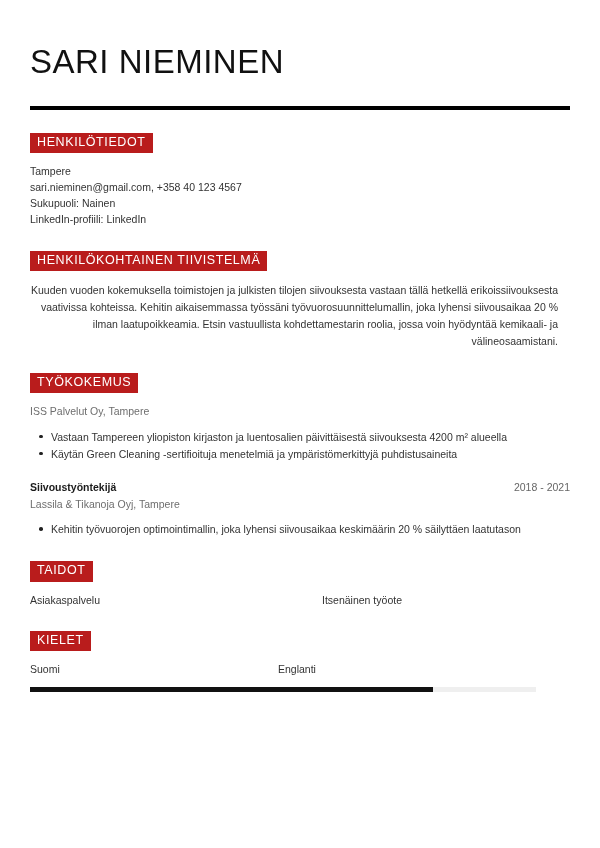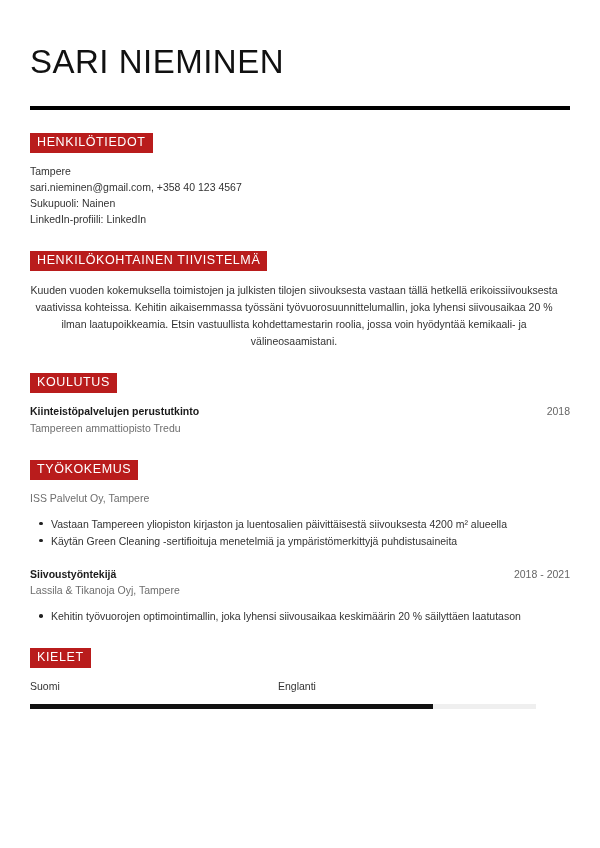--- a/index.html
+++ b/index.html
@@ -71,21 +71,21 @@
     color: #333333;
     line-height: 1.52;
   }
 
   
   .summary {
     font-size: 10.5px;
     color: #333333;
     line-height: 1.62;
     width: 528px;
-    text-align: center;
+    text-align: right;
   }
 
   
   .entry { margin-top: 2px; }
   .entry + .entry { margin-top: 17px; }
   .entry-head {
     display: flex;
     justify-content: space-between;
     align-items: baseline;
     width: 540px;
@@ -179,32 +179,20 @@
       </div>
     </div>
 
     <div class="section">
       <span class="badge">HENKILÖKOHTAINEN TIIVISTELMÄ</span>
       <div class="section-body">
         <p class="summary" style="margin:0">Kuuden vuoden kokemuksella toimistojen ja julkisten tilojen siivouksesta vastaan tällä hetkellä erikoissiivouksesta vaativissa kohteissa. Kehitin aikaisemmassa työssäni työvuorosuunnittelumallin, joka lyhensi siivousaikaa 20 % ilman laatupoikkeamia. Etsin vastuullista kohdettamestarin roolia, jossa voin hyödyntää kemikaali- ja välineosaamistani.</p>
       </div>
     </div>
 
-    <div class="section">
-      <span class="badge">KOULUTUS</span>
-      <div class="section-body">
-        <div class="entry">
-          <div class="entry-head">
-            <span class="entry-title">Kiinteistöpalvelujen perustutkinto</span>
-            <span class="entry-date">2018</span>
-          </div>
-          <div class="entry-org">Tampereen ammattiopisto Tredu</div>
-        </div>
-      </div>
-    </div>
 
     <div class="section">
       <span class="badge">TYÖKOKEMUS</span>
       <div class="section-body">
 
         <div class="entry">
           <div class="entry-org">ISS Palvelut Oy, Tampere</div>
           <ul class="bullets">
             <li>Vastaan Tampereen yliopiston kirjaston ja luentosalien päivittäisestä siivouksesta 4200 m² alueella</li>
             <li>Käytän Green Cleaning -sertifioituja menetelmiä ja ympäristömerkittyjä puhdistusaineita</li>
@@ -218,20 +206,33 @@
           </div>
           <div class="entry-org">Lassila &amp; Tikanoja Oyj, Tampere</div>
           <ul class="bullets">
             <li>Kehitin työvuorojen optimointimallin, joka lyhensi siivousaikaa keskimäärin 20 % säilyttäen laatutason</li>
           </ul>
         </div>
 
       </div>
     </div>
 
+    <div class="section">
+      <span class="badge">TAIDOT</span>
+      <div class="section-body">
+        <div class="two-col">
+          <div class="col">
+            <div class="col-label">Asiakaspalvelu</div>
+          </div>
+          <div class="col right">
+            <div class="col-label">Itsenäinen työote</div>
+          </div>
+        </div>
+      </div>
+    </div>
 
     <div class="section">
       <span class="badge">KIELET</span>
       <div class="section-body">
         <div class="two-col">
 
           <div class="col lang-item">
             <div class="col-label">Suomi</div>
             <div class="bar-track">
               <div class="bar-fill" style="width: 100%;"></div>

